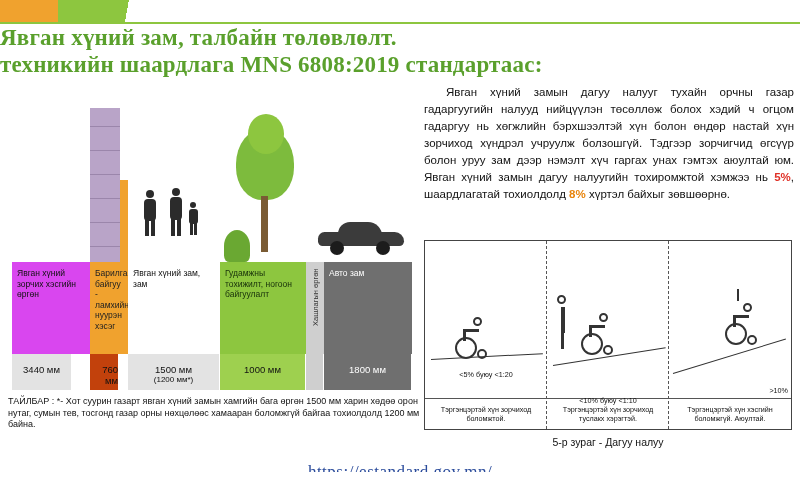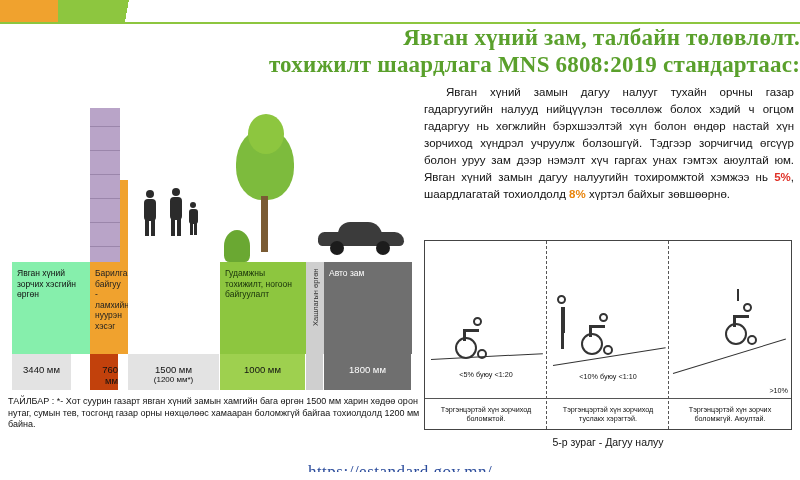--- a/index.html
+++ b/index.html
@@ -20,21 +20,21 @@
   .seg-white  { left:120px; width:680px; background:#ffffff; }
   .topbar .diag {
     position:absolute; left:110px; top:0; width:30px; height:24px;
     background:linear-gradient(100deg, #8dc63f 0 55%, #ffffff 55% 100%);
   }
   .topbar .rule { position:absolute; left:0; top:22px; width:800px; height:2px; background:#8dc63f; }
 
   
   .title-wrap {
     position:absolute; left:0; top:24px; width:800px; height:54px;
-    text-align:right;
+    text-align:left;
   }
   .title-line {
     font-family:"Liberation Serif", serif;
     font-weight:bold;
     color:#5aa02c;
     font-size:23px;
     line-height:27px;
     letter-spacing:0.2px;
     white-space:nowrap;
   }
@@ -104,21 +104,21 @@
   .ped { position:absolute; background:#2b2b2b; }
   .ped-head { border-radius:50%; }
 
   
   .blocks { position:absolute; left:0; top:178px; width:400px; height:92px; }
   .blk {
     position:absolute; top:0; height:92px;
     font-size:8.5px; line-height:10.5px; color:#111;
     padding:6px 4px 0 5px; overflow:hidden;
   }
-  .blk-a { left:0;   width:78px;  background:#86efac; }
+  .blk-a { left:0;   width:78px;  background:#d946ef; }
   .blk-b { left:78px; width:38px; background:#f0a22e; color:#222; }
   .blk-c { left:116px; width:92px; background:#ffffff; }
   .blk-d { left:208px; width:86px; background:#8dc63f; color:#17300a; }
   .blk-e { left:294px; width:18px; background:#cfcfcf; }
   .blk-f { left:312px; width:88px; background:#6f6f6f; color:#fff; }
 
   .vert-txt {
     position:absolute; left:-22px; top:30px; width:64px;
     transform:rotate(-90deg); font-size:7.5px; color:#333; text-align:center;
   }
@@ -195,21 +195,21 @@
 <div class="topbar">
   <div class="seg seg-orange"></div>
   <div class="seg seg-green"></div>
   <div class="seg seg-white"></div>
   <div class="diag"></div>
   <div class="rule"></div>
 </div>
 
 <div class="title-wrap">
   <div class="title-line">Явган хүний зам, талбайн төлөвлөлт.</div>
-  <div class="title-line">тохижилт шаардлага MNS 6808:2019 стандартаас:</div>
+  <div class="title-line">техникийн шаардлага MNS 6808:2019 стандартаас:</div>
 </div>
 
 <div class="left-col">
 
 
   <div class="section-fig">
 
     <div class="sky"></div>
 
     <div class="band-building">
@@ -252,20 +252,21 @@
       <div class="body"></div>
       <div class="wheel w1"></div>
       <div class="wheel w2"></div>
     </div>
 
     <div class="blocks">
       <div class="blk blk-a">Явган    хүний
 зорчих   хэсгийн
 өргөн</div>
       <div class="blk blk-b">Барилга байгуу - ламхийн нуурэн хэсэг</div>
+      <div class="blk blk-c">Явган хүний зам, зам</div>
       <div class="blk blk-d">Гудамжны тохижилт, ногоон байгуулалт</div>
       <div class="blk blk-e">
         <span class="vert-txt">Хашлагын өргөн</span>
       </div>
       <div class="blk blk-f">Авто зам</div>
     </div>
 
     <div class="dims">
       <div class="dim dim-a">3440 мм</div>
       <div class="dim dim-b">760 мм</div>
@@ -310,36 +311,36 @@
       <div class="circle" style="left:4px; top:14px; width:22px; height:22px;"></div>
       <div class="circle" style="left:26px; top:26px; width:10px; height:10px;"></div>
       <div class="seat" style="left:12px; top:6px; width:3px; height:12px;"></div>
       <div class="seat" style="left:12px; top:6px; width:16px; height:3px;"></div>
       <div class="circle" style="left:22px; top:-6px; width:9px; height:9px;"></div>
       <div class="seat" style="left:-16px; top:-12px; width:4px; height:26px;"></div>
       <div class="circle" style="left:-20px; top:-24px; width:9px; height:9px;"></div>
       <div class="seat" style="left:-16px; top:14px; width:3px; height:16px;"></div>
     </div>
     <div class="ramp-divider"></div>
-    <div class="ramp-caption" style="bottom:48px;">&lt;10% буюу &lt;1:10</div>
+    <div class="ramp-caption" style="bottom:24px;">&lt;10% буюу &lt;1:10</div>
     <div class="ramp-caption">Тэргэнцэртэй хүн зорчиход туслакх хэрэгтэй.</div>
   </div>
 
   <div class="ramp-cell rc3">
     <div class="slope-line" style="left:4px; top:132px; width:118px; transform:rotate(-17deg);"></div>
     <div class="wheel-icon" style="left:52px; top:70px; width:40px; height:34px;">
       <div class="circle" style="left:4px; top:12px; width:22px; height:22px;"></div>
       <div class="circle" style="left:26px; top:24px; width:10px; height:10px;"></div>
       <div class="seat" style="left:12px; top:4px; width:3px; height:12px;"></div>
       <div class="seat" style="left:12px; top:4px; width:16px; height:3px;"></div>
       <div class="circle" style="left:22px; top:-8px; width:9px; height:9px;"></div>
       <div class="seat" style="left:16px; top:-22px; width:2px; height:12px;"></div>
     </div>
     <div class="ramp-divider" style="width:122px;"></div>
     <div class="ramp-caption" style="bottom:34px; width:122px;text-align:right;">&gt;10%</div>
-    <div class="ramp-caption" style="width:122px;">Тэргэнцэртэй хүн зорчих боломжгүй. Аюултай.</div>
+    <div class="ramp-caption" style="width:122px;">Тэргэнцэртэй хүн хэсгийн боломжгүй. Аюултай.</div>
   </div>
 </div>
 
 <div class="fig-caption-bottom">5-р зураг - Дагуу налуу</div>
 
 <div class="url">https://estandard.gov.mn/</div>
 <div class="bottom-mask"></div>
 
 </body></html>

